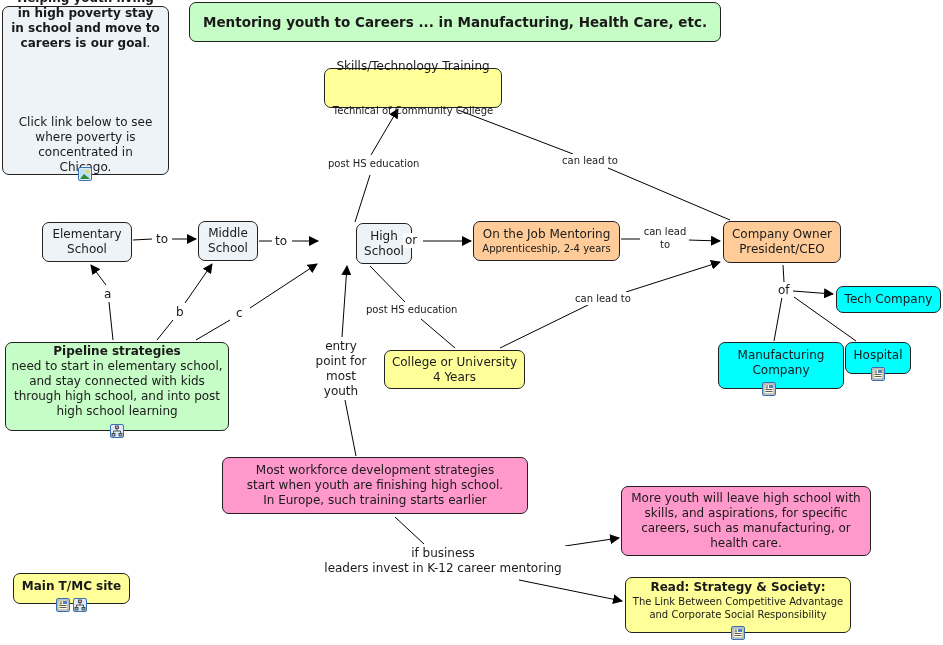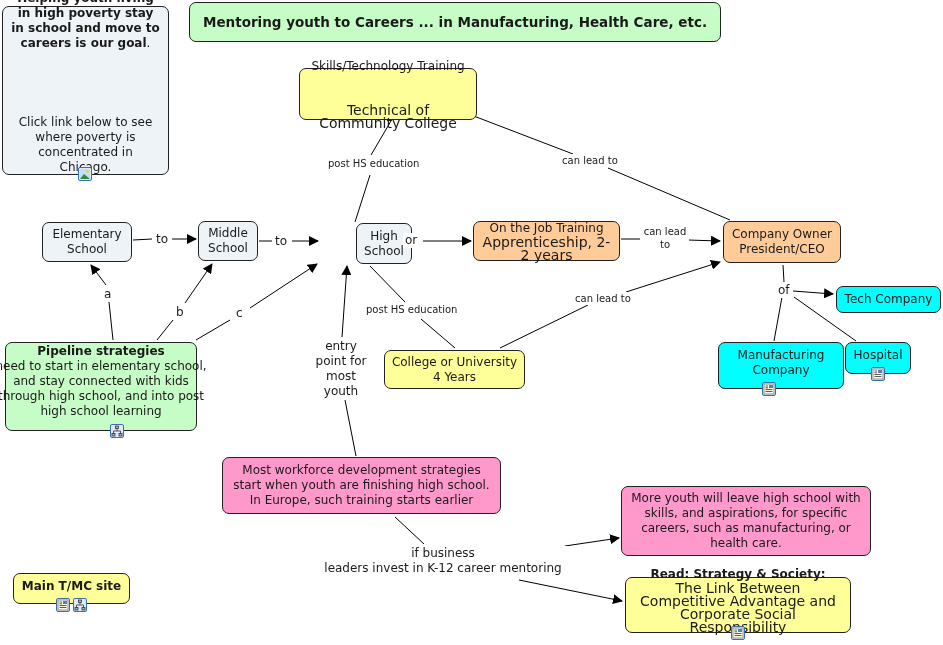--- a/index.html
+++ b/index.html
@@ -2,21 +2,21 @@
 <html><head>
 <meta charset="utf-8">
 <style>
   html, body { margin:0; padding:0; }
   body { width:943px; height:645px; position:relative; background:#ffffff; overflow:hidden;
          font-family:"DejaVu Sans", sans-serif; color:#1a1a1a; }
   svg.links { position:absolute; left:0; top:0; width:943px; height:645px; }
   .node { position:absolute; box-sizing:border-box; border:1px solid #222; border-radius:7px;
           text-align:center; display:flex; flex-direction:column; justify-content:center;
           align-items:center; font-size:12px; line-height:15px; padding:2px 6px; }
-  .node .small { font-size:14px; line-height:13px; }
+  .node .small { font-size:10px; line-height:13px; }
   .node b { font-weight:bold; }
   .gray { background:#edf3f6;gap:32px; }
   .green { background:#c6fcc6; }
   .yellow { background:#ffff99; }
   .orange { background:#ffcc99; }
   .cyan { background:#00ffff; }
   .pink { background:#ff99cc; }
   .lbl { position:absolute; background:#fff; font-size:12px; line-height:15px; text-align:center; padding:0 2px; white-space:nowrap; }
   .lbl.sm { font-size:10px; line-height:13px; }
   .res { position:absolute; width:14px; height:14px; box-sizing:border-box; border:1px solid #3a6fb0;
@@ -91,40 +91,40 @@
       <rect x="1" y="1" width="10" height="10" fill="#bfe0f5"></rect>
       <path d="M1 11 L5 6 L11 11z" fill="#2e8b3a"></path>
       <circle cx="8.5" cy="3.5" r="1.6" fill="#f4d03f"></circle>
     </svg>
 </div>
 
 <div class="node green" style="left:189px;top:2px;width:532px;height:40px;font-weight:bold;font-size:13.5px;">
   <span>Mentoring youth to Careers ... in Manufacturing, Health Care, etc.</span>
 </div>
 
-<div class="node yellow" style="left:299px;top:68px;width:178px;height:52px;gap:30px;">
+<div class="node yellow" style="left:324px;top:68px;width:178px;height:40px;gap:30px;">
   <span>Skills/Technology Training</span>
   <span class="small">Technical of Community College</span>
 </div>
 
 <div class="node gray" style="left:42px;top:222px;width:90px;height:40px;">
   <span style="width:70px">Elementary School</span>
 </div>
 
 <div class="node gray" style="left:198px;top:221px;width:60px;height:40px;justify-content:center;">
   <span style="width:48px">Middle School</span>
 </div>
 
 <div class="node gray" style="left:320px;top:223px;width:56px;height:41px;margin-left:36px;">
   <span style="width:46px">High School</span>
 </div>
 
 <div class="node orange" style="left:473px;top:221px;width:147px;height:40px;">
-  <span>On the Job Training</span>
-  <span class="small">Apprenticeship, 2-2 years</span>
+  <span>On the Job Mentoring</span>
+  <span class="small">Apprenticeship, 2-4 years</span>
 </div>
 
 <div class="node orange" style="left:723px;top:221px;width:118px;height:42px;">
   <span>Company Owner</span>
   <span>President/CEO</span>
 </div>
 
 <div class="node cyan" style="left:836px;top:286px;width:105px;height:27px;">
   <span>Tech Company</span>
 </div>
@@ -155,34 +155,34 @@
       <line x1="2.5" y1="3" x2="5" y2="3" stroke="#333" stroke-width="0.8"></line>
       <line x1="2.5" y1="4.8" x2="5" y2="4.8" stroke="#333" stroke-width="0.8"></line>
     </svg>
 </div>
 
 <div class="node yellow" style="left:384px;top:350px;width:141px;height:39px;">
   <span>College or University</span>
   <span>4 Years</span>
 </div>
 
-<div class="node green" style="left:5px;top:342px;width:192px;height:89px;padding-bottom:12px;">
+<div class="node green" style="left:5px;top:342px;width:224px;height:89px;padding-bottom:12px;">
   <b>Pipeline strategies</b>
   <span style="width:212px">need to start in elementary school, and stay connected with kids through high school, and into post high school learning</span>
 </div>
 <div class="res" style="left:110px;top:424px;">
   <svg width="12" height="12" viewBox="0 0 12 12" fill="none" stroke="#333" stroke-width="0.8">
       <rect x="4.5" y="1" width="3" height="2.5" fill="#e9a"></rect>
       <rect x="1" y="8.5" width="3" height="2.5" fill="#8bd"></rect>
       <rect x="8" y="8.5" width="3" height="2.5" fill="#8bd"></rect>
       <path d="M6 3.5 V6 M2.5 6 H9.5 M2.5 6 V8.5 M9.5 6 V8.5"></path>
     </svg>
 </div>
 
-<div class="node pink" style="left:222px;top:457px;width:279px;height:57px;">
+<div class="node pink" style="left:222px;top:457px;width:306px;height:57px;">
   <span style="width:268px">Most workforce development strategies start when youth are finishing high school. In Europe, such training starts earlier</span>
 </div>
 
 <div class="node pink" style="left:621px;top:486px;width:250px;height:70px;">
   <span style="width:236px">More youth will leave high school with skills, and aspirations, for specific careers, such as manufacturing, or health care.</span>
 </div>
 
 <div class="node yellow" style="left:625px;top:577px;width:226px;height:56px;padding-bottom:12px;">
   <b>Read: Strategy &amp; Society:</b>
   <span class="small" style="width:214px">The Link Between Competitive Advantage and Corporate Social Responsibility</span>

